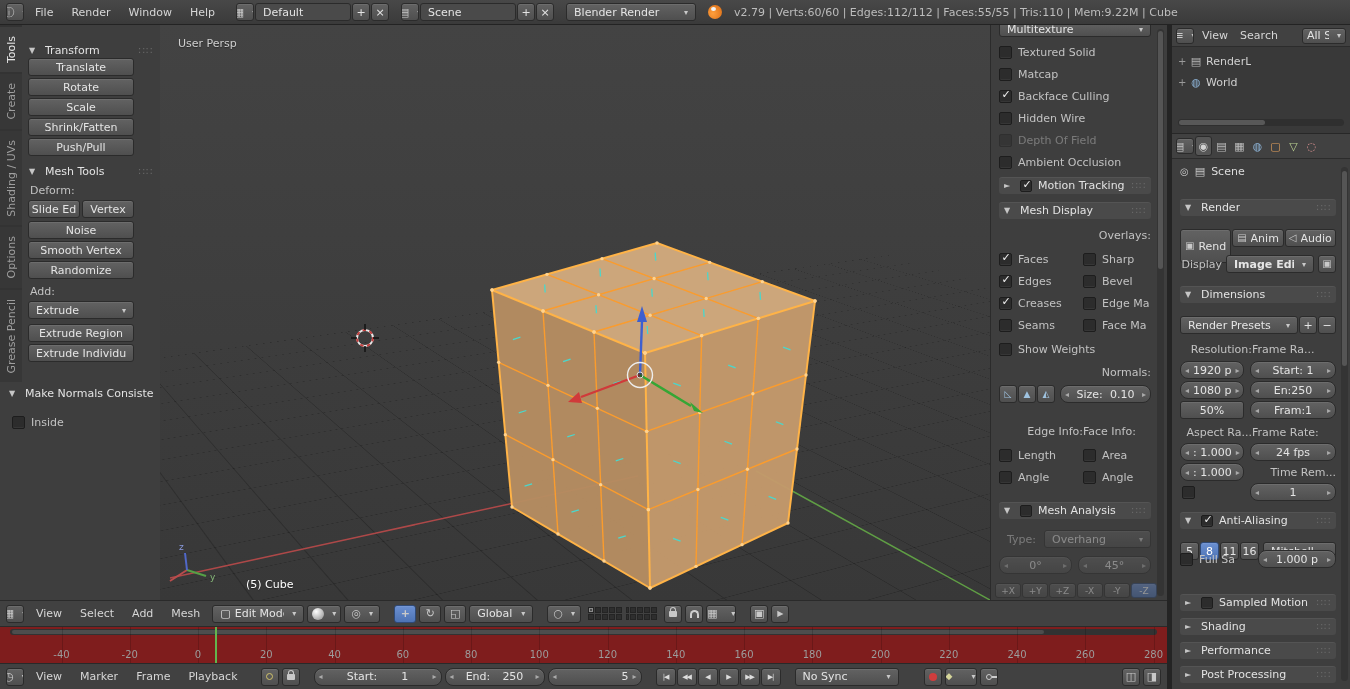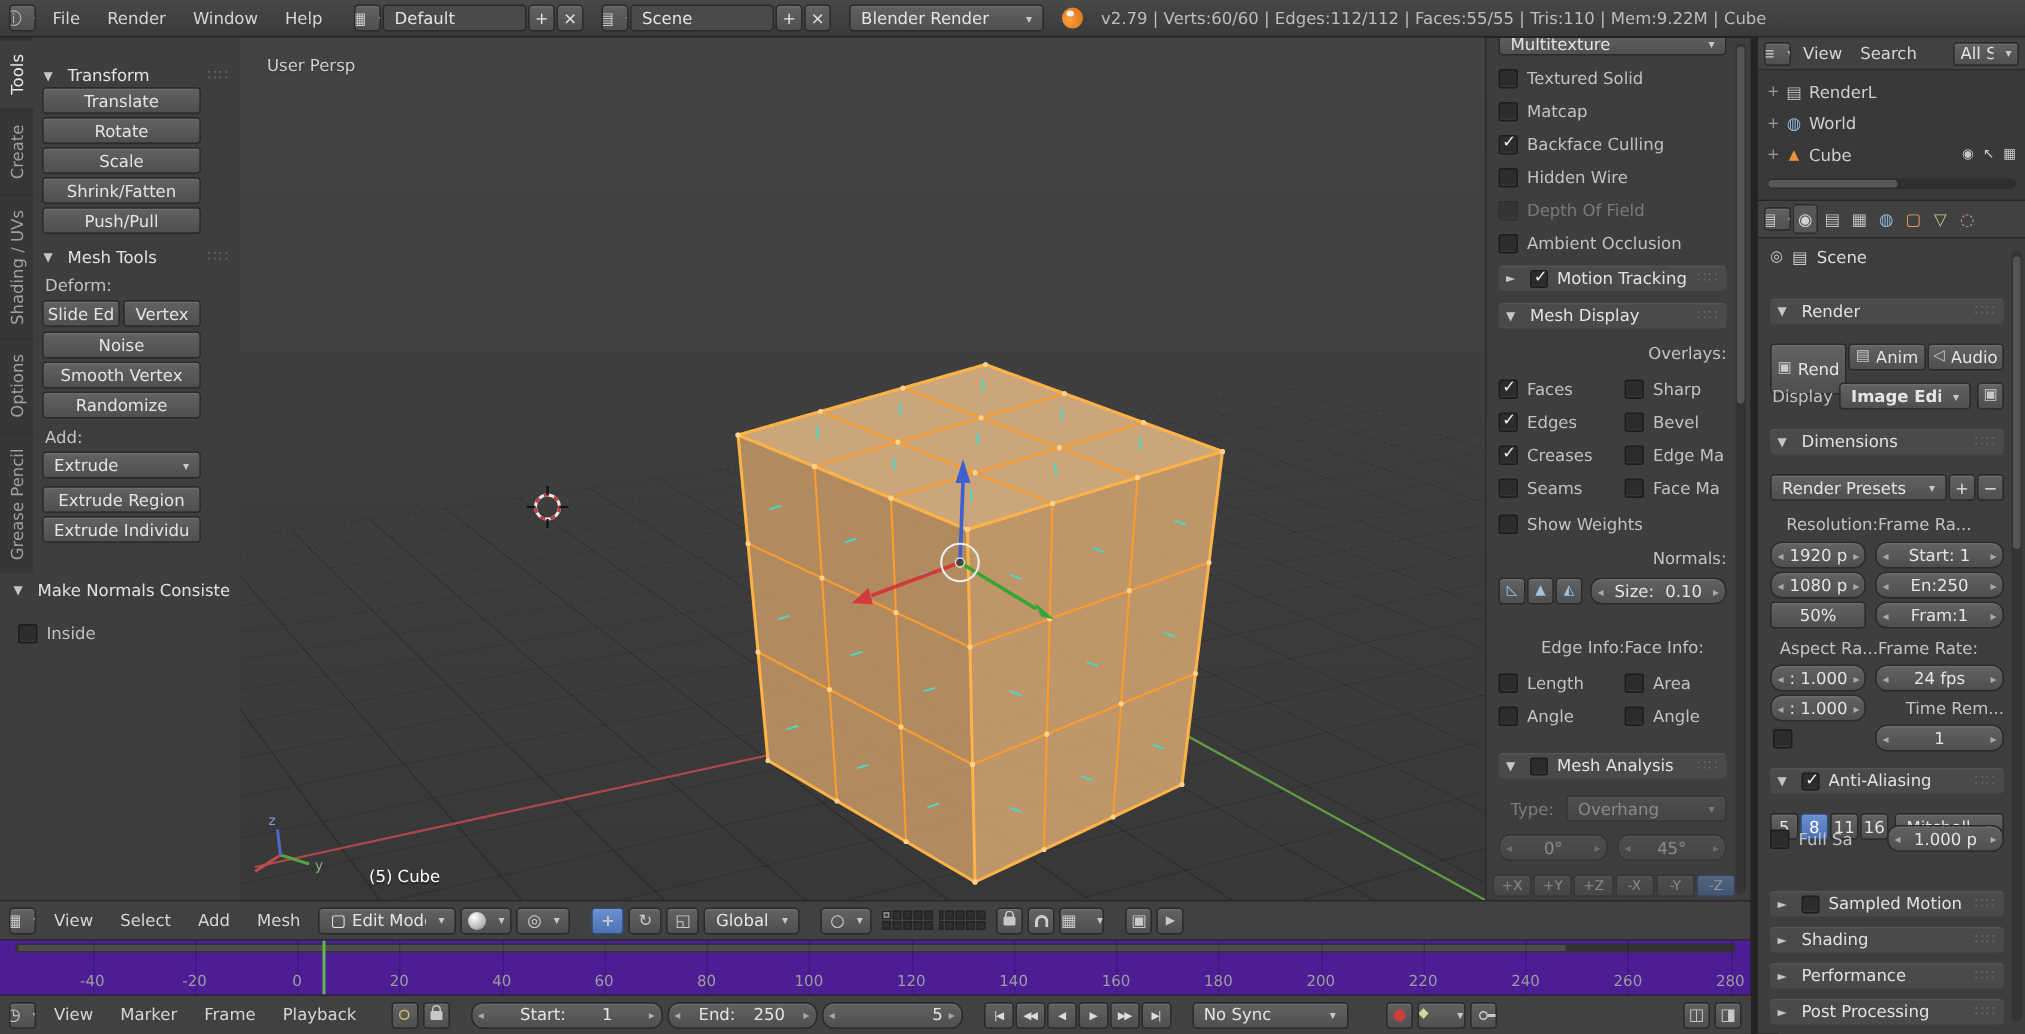--- a/index.html
+++ b/index.html
@@ -73,21 +73,21 @@
 .circ{width:7px;height:7px;border:1.5px solid #d0c26a;border-radius:50%;flex:none;}
 
 #topbar{left:0;top:0;width:1350px;height:25px;background:linear-gradient(#484848,#3a3a3a);border-bottom:1px solid #232323;display:flex;align-items:center;padding:0 6px;gap:2px;}
 #toolshelf{left:0;top:25px;width:160px;height:575px;background:#3e3e3e;}
 #viewport{left:160px;top:25px;width:830px;height:575px;background:linear-gradient(#434343,#383838);overflow:hidden;}
 #npanel{left:990px;top:25px;width:177px;height:575px;background:#3e3e3e;border-left:1px solid #2b2b2b;overflow:hidden;}
 #vph{left:0;top:600px;width:1167px;height:27px;background:#414141;border-top:1px solid #2a2a2a;border-bottom:1px solid #2a2a2a;display:flex;align-items:center;padding:0 6px;gap:3px;}
 #rdiv{left:1167px;top:25px;width:5px;height:664px;background:#242424;}
 #rightcol{left:1172px;top:25px;width:178px;height:664px;background:#3e3e3e;overflow:hidden;}
 #timeline{left:0;top:627px;width:1167px;height:62px;}
-#tl-ruler{position:absolute;left:0;top:0;width:1167px;height:36px;background:#4c1d95;overflow:hidden;}
+#tl-ruler{position:absolute;left:0;top:0;width:1167px;height:36px;background:#7f1d1d;overflow:hidden;}
 #tl-head{position:absolute;left:0;top:36px;width:1167px;height:26px;background:#414141;border-top:1px solid #292929;display:flex;align-items:center;padding:0 6px;gap:3px;}
 
 .tabstrip{position:absolute;left:0;top:0;width:22px;height:345px;background:#333;display:flex;flex-direction:column;gap:2px;padding-top:2px;}
 .vtab{width:22px;padding:9px 0;display:flex;justify-content:center;background:#373737;color:#9f9f9f;border-radius:0;}
 .vtab span{writing-mode:vertical-rl;transform:rotate(180deg);font-size:11px;white-space:nowrap;}
 .vtab.active{background:#3e3e3e;color:#e6e6e6;}
 #shelfbody{position:absolute;left:22px;top:0;width:138px;height:575px;}
 .tshdr{position:absolute;left:2px;width:134px;}
 .tsitem{position:absolute;left:6px;width:106px;display:flex;flex-direction:column;gap:2px;}
 .tsrow{position:absolute;left:6px;width:106px;display:flex;gap:2px;}
@@ -744,30 +744,20 @@
 
           </div>
 
           <div class="orow">
             <span class="oexp"></span>
             <span class="oi world"></span>
             <span class="t">World</span>
 
           </div>
 
-          <div class="orow">
-            <span class="oexp"></span>
-            <span class="oi mesh"></span>
-            <span class="t">Cube</span>
-            <span class="orowicons show">
-              <span class="icon icon-eye"></span>
-              <span class="icon icon-arrowsel"></span>
-              <span class="icon icon-rendtog"></span>
-            </span>
-          </div>
         </div>
       <div class="oscroll"></div>
     </div>
 
     <div id="props">
       <div class="phead">
         <span class="btn mini dd" style="height:16px;">
             <span class="icon icon-props"></span>
           </span>
         <span style="display:flex;gap:1px;">

